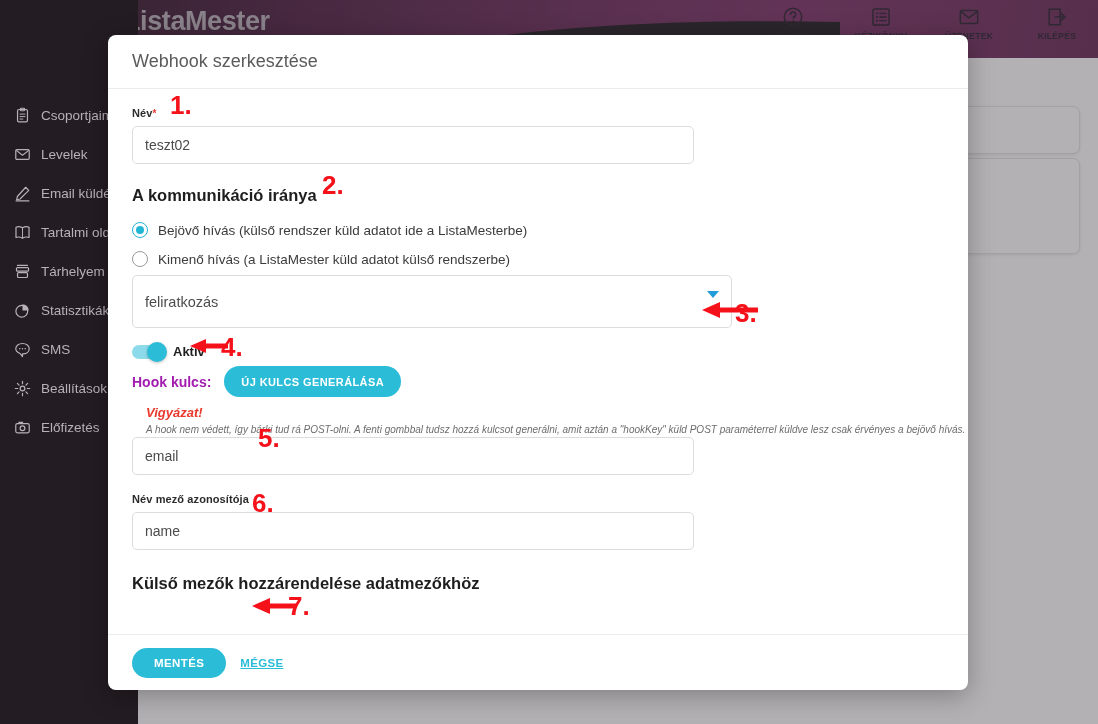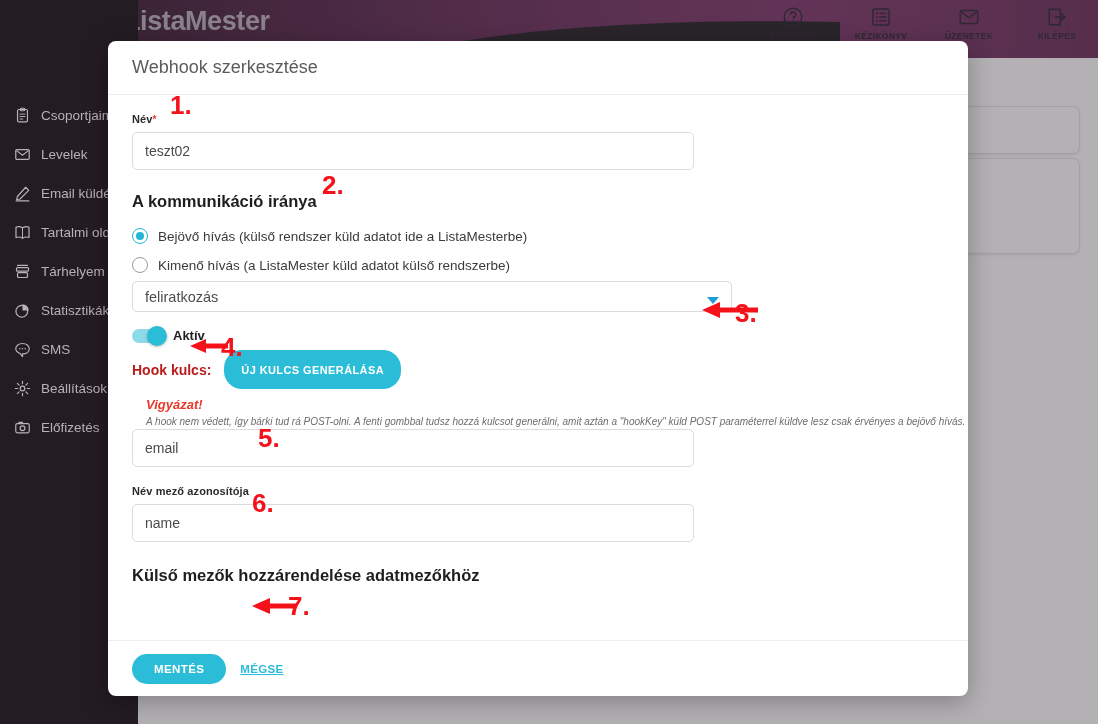--- a/index.html
+++ b/index.html
@@ -94,21 +94,21 @@
 
   
   .overlay {
     position: absolute; left: 138px; top: 0; right: 0; bottom: 0;
     background: rgba(55,50,58,0.38);
     z-index: 3;
   }
 
   
   .modal {
-    position: absolute; left: 108px; top: 41px;
+    position: absolute; left: 108px; top: 35px;
     width: 860px; height: 655px;
     background: #fff;
     border-radius: 8px;
     box-shadow: 0 6px 26px rgba(0,0,0,.28);
     z-index: 10;
     display: flex; flex-direction: column;
     overflow: hidden;
     justify-content: flex-end;
   }
   .modal-header {
@@ -155,21 +155,21 @@
     flex: 0 0 16px; cursor: pointer;
   }
   .radio.on { border-color: #23b6d4; }
   .radio.on::after {
     content: ""; width: 8px; height: 8px; border-radius: 50%; background: #23b6d4;
   }
   .radio-label { font-size: 13.5px; color: #3b3b3b; }
 
   .select-wrap { position: relative; width: 600px; }
   .select-box {
-    width: 600px; height: 31px;
+    width: 600px; height: 53px;
     border: 1px solid #dcdcdc; border-radius: 5px;
     display: flex; align-items: center;
     padding: 0 12px;
     font-size: 14.5px; color: #4d4d4d;
     background: #fff; cursor: pointer;
   }
   .select-caret {
     position: absolute; right: 13px; top: 16px;
     width: 0; height: 0;
     border-left: 6px solid transparent; border-right: 6px solid transparent;
@@ -183,26 +183,26 @@
   }
   .toggle .knob {
     position: absolute; right: -1px; top: -3px;
     width: 20px; height: 20px; border-radius: 50%;
     background: #2bbcd8;
     box-shadow: 0 1px 3px rgba(0,0,0,.25);
   }
   .toggle-label { font-size: 13px; font-weight: 700; color: #1e1e1e; }
 
   .hook-row { display: flex; align-items: center; gap: 13px; margin-top: 7px; }
-  .hook-label { font-size: 14px; font-weight: 700; color: #b91c1c; }
+  .hook-label { font-size: 14px; font-weight: 700; color: #a21caf; }
 
   .btn-pill {
     background: #2bbcd8; color: #fff;
     border: none; border-radius: 18px;
-    height: 39px; padding: 0 17px;
+    height: 31px; padding: 0 17px;
     font-size: 11px; font-weight: 700; letter-spacing: .4px;
     cursor: pointer;
     font-family: "Liberation Sans", sans-serif;
     display: inline-flex; align-items: center; justify-content: center;
   }
 
   .warn-block { margin: 8px 0 0 14px; width: 820px; }
   .warn-title {
     color: #e8392c; font-size: 13px; font-weight: 700; font-style: italic;
     margin-bottom: 2px;

